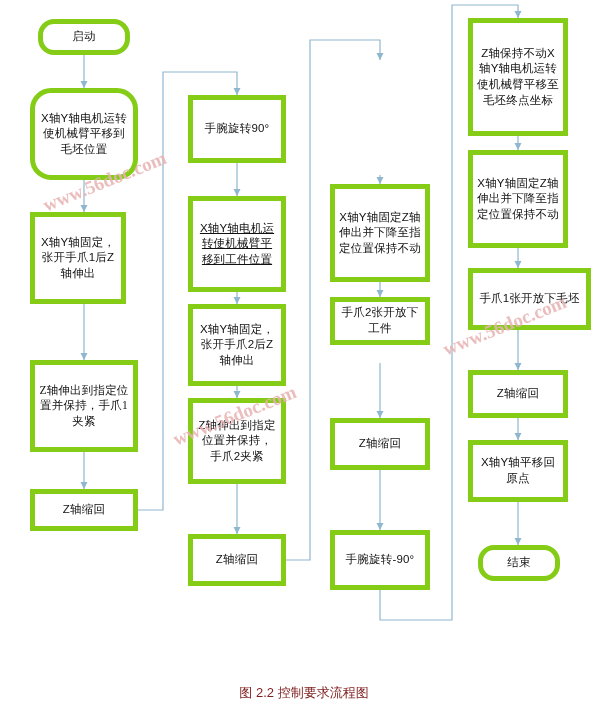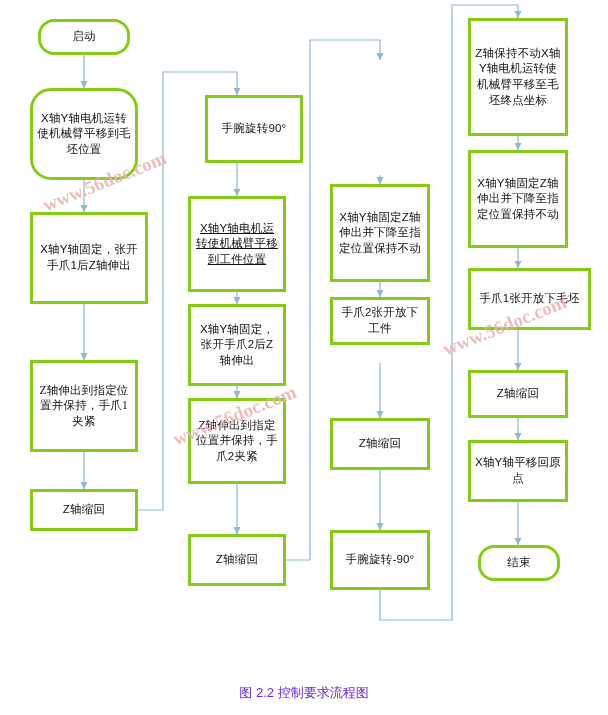--- a/index.html
+++ b/index.html
@@ -17,21 +17,21 @@
   #canvas {
     position: absolute;
     left: 0;
     top: 0;
     width: 608px;
     height: 715px;
   }
   .node {
     position: absolute;
     box-sizing: border-box;
-    border: 3px solid #84cc16;
+    border: 5px solid #84cc16;
     background: #ffffff;
     color: #111111;
     font-size: 11.5px;
     line-height: 1.35;
     text-align: center;
     display: flex;
     align-items: center;
     justify-content: center;
     padding: 2px 4px;
     letter-spacing: 0.2px;
@@ -39,21 +39,21 @@
   .node.term {
     border-radius: 16px;
   }
   .caption {
     position: absolute;
     left: 0;
     top: 684px;
     width: 608px;
     text-align: center;
     font-size: 13px;
-    color: #6d28d9;
+    color: #7f1d1d;
     font-family: "Liberation Sans", sans-serif;
   }
   .wm {
     position: absolute;
     color: #e8b3b3;
     font-size: 19px;
     font-weight: bold;
     font-family: "Liberation Serif", serif;
     white-space: nowrap;
     transform-origin: left top;
@@ -127,25 +127,25 @@
     <path d="M518,330 L518,370"></path>
     <polygon points="518,370 514.5,363 521.5,363"></polygon>
     <path d="M518,418 L518,440"></path>
     <polygon points="518,440 514.5,433 521.5,433"></polygon>
     <path d="M518,502 L518,545"></path>
     <polygon points="518,545 514.5,538 521.5,538"></polygon>
   </svg>
 
   <div class="node term" style="left:38px; top:19px; width:92px; height:36px;">启动</div>
   <div class="node" style="left:30px; top:88px; width:108px; height:92px;border-radius:21px;">X轴Y轴电机运转使机械臂平移到毛坯位置</div>
-  <div class="node" style="left:30px; top:212px; width:118px; height:92px;">X轴Y轴固定，张开手爪1后Z轴伸出</div>
+  <div class="node" style="left:30px; top:212px; width:96px; height:92px;">X轴Y轴固定，张开手爪1后Z轴伸出</div>
   <div class="node" style="left:30px; top:360px; width:108px; height:92px;font-family:Liberation Serif, serif;">Z轴伸出到指定位置并保持，手爪1夹紧</div>
   <div class="node" style="left:30px; top:489px; width:108px; height:42px;">Z轴缩回</div>
 
-  <div class="node" style="left:188px; top:95px; width:98px; height:68px;margin-left:17px;">手腕旋转90°</div>
+  <div class="node" style="left:188px; top:95px; width:98px; height:68px;">手腕旋转90°</div>
   <div class="node" style="left:188px; top:196px; width:98px; height:96px;text-decoration:underline;">X轴Y轴电机运转使机械臂平移到工件位置</div>
   <div class="node" style="left:188px; top:304px; width:98px; height:82px;">X轴Y轴固定，张开手爪2后Z轴伸出</div>
   <div class="node" style="left:188px; top:398px; width:98px; height:86px;">Z轴伸出到指定位置并保持，手爪2夹紧</div>
   <div class="node" style="left:188px; top:534px; width:98px; height:52px;">Z轴缩回</div>
 
   <div class="node" style="left:330px; top:184px; width:100px; height:98px;">X轴Y轴固定Z轴伸出并下降至指定位置保持不动</div>
   <div class="node" style="left:330px; top:297px; width:100px; height:48px;">手爪2张开放下工件</div>
   <div class="node" style="left:330px; top:418px; width:100px; height:52px;">Z轴缩回</div>
   <div class="node" style="left:330px; top:530px; width:100px; height:60px;">手腕旋转-90°</div>
 

